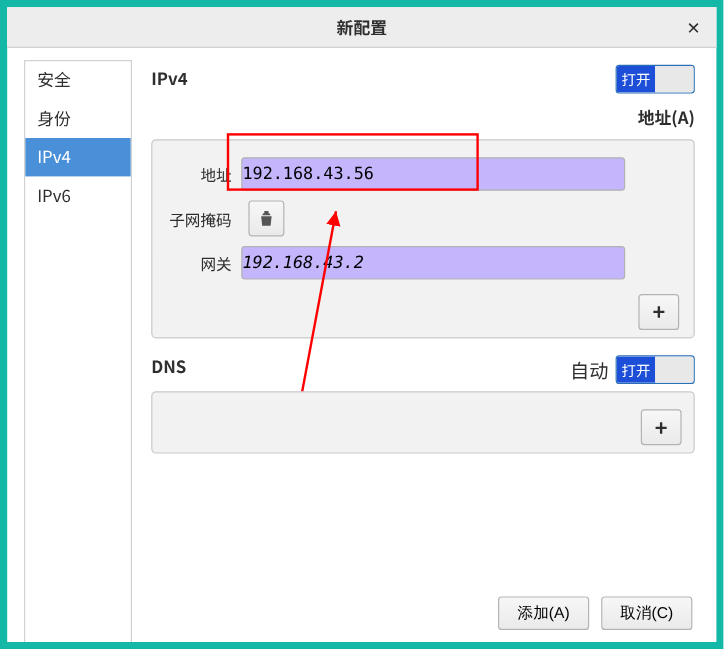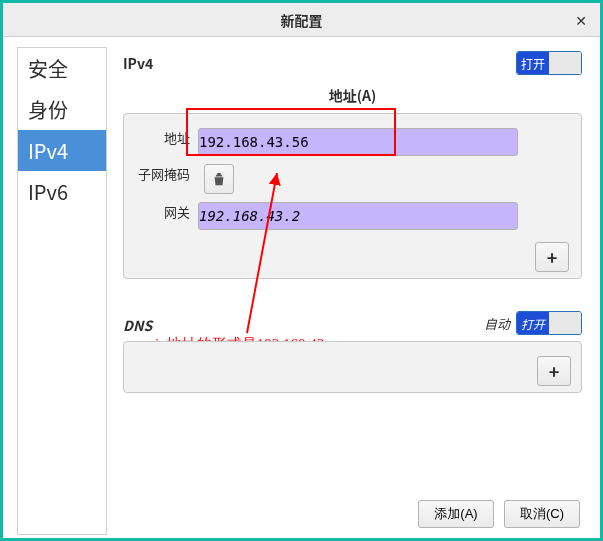--- a/index.html
+++ b/index.html
@@ -1,46 +1,46 @@
 <!DOCTYPE html>
 <html><head>
   <meta charset="utf-8">
   <style>
     * { box-sizing: border-box; margin: 0; padding: 0; }
     body { font-family: "WenQuanYi Micro Hei", "Noto Sans CJK SC", sans-serif; font-size: 13px; background: #f5f5f5; width: 603px; height: 541px; overflow: hidden; color: #2e2e2e; }
-    .dialog { width: 603px; height: 541px; background: #fff; display: flex; flex-direction: column; border: 3px solid #14b8a6; }
+    .dialog { width: 603px; height: 541px; background: #fff; display: flex; flex-direction: column; border: 6px solid #14b8a6; }
     .titlebar { height: 34px; background: #ededed; border-bottom: 1px solid #d1d1d1; display: flex; align-items: center; position: relative; }
     .titlebar-title { flex: 1; text-align: center; font-weight: bold; font-size: 14px; }
     .titlebar-close { position: absolute; right: 6px; top: 4px; width: 26px; height: 26px; display: flex; align-items: center; justify-content: center; cursor: pointer; font-size: 14px; }
     .body { flex: 1; display: flex; overflow: hidden; }
     .sidebar { width: 90px; border-right: 1px solid #d1d1d1; margin: 10px 0 0 14px; border: 1px solid #d1d1d1; background: #fff; overflow-y: auto; height: 488px; }
-    .sidebar-item { padding: 6px 10px; font-size: 20px; cursor: pointer; }
+    .sidebar-item { padding: 6px 10px; font-size: 14px; cursor: pointer; }
     .sidebar-item.active { background: #4a90d9; color: #fff; }
     .main { flex: 1; padding: 14px 18px 0 16px; overflow: hidden; position: relative; }
     .section-row { display: flex; align-items: center; justify-content: space-between; margin-bottom: 6px; }
     .section-title { font-weight: bold; font-size: 14px; }
     .toggle { display: inline-flex; width: 66px; height: 24px; border: 1px solid #2a6fb5; border-radius: 3px; overflow: hidden; cursor: pointer; }
     .toggle-on { width: 33px; background: #1d4ed8; color: #fff; font-size: 12px; display: flex; align-items: center; justify-content: center; }
     .toggle-off { width: 33px; background: #e8e8e8; }
-    .sel-row { display: flex; justify-content: center; align-items: center; margin: 10px 0 8px; }
+    .sel-row { display: flex; justify-content: flex-end; align-items: center; margin: 10px 0 8px; }
     .selectbox { width: 116px; height: 28px; border: 1px solid #b3b3b3; border-radius: 3px; background: linear-gradient(#f5f5f5,#eaeaea); display: flex; align-items: center; padding: 0 8px; justify-content: space-between; cursor: pointer; font-size: 13px; }
     .chev { font-size: 9px; color: #555; }
     .panel { border: 1px solid #c9c9c9; border-radius: 4px; background: #f2f2f2; padding: 10px 10px 6px 10px; position: relative; }
-    .field-row { display: flex; margin-bottom: 8px; }
+    .field-row { display: flex; align-items: center; margin-bottom: 8px; }
     .field-label { width: 62px; text-align: right; padding-right: 8px; font-size: 13px; }
     .field-input { flex: 1; height: 28px; border: 1px solid #b3b3b3; border-radius: 3px; padding: 0 0; font-size: 14px; font-family: monospace; background: #c4b5fd; }
     .field-input.focus { outline: 2px solid #4a90d9; outline-offset: -1px; }
     .iconbtn { width: 30px; height: 30px; border: 1px solid #b3b3b3; border-radius: 3px; background: linear-gradient(#f7f7f7,#eaeaea); display: flex; align-items: center; justify-content: center; cursor: pointer; margin-left: 6px; }
     .addbtn { width: 34px; height: 30px; border: 1px solid #b3b3b3; border-radius: 3px; background: linear-gradient(#f7f7f7,#eaeaea); display: flex; align-items: center; justify-content: center; cursor: pointer; font-size: 18px; font-weight: bold; margin-left: auto; margin-top: 4px; }
     .redbox { position: absolute; border: 2px solid #f00; pointer-events: none; }
     .annot { position: absolute; color: #f00; font-size: 15px; font-family: "SimSun","Songti SC",serif; pointer-events: none; }
     .arrow-svg { position: absolute; pointer-events: none; }
-    .dns-row { display: flex; justify-content: space-between; align-items: flex-end; margin: 32px 0 6px; font-style: italic; }
+    .dns-row { display: flex; justify-content: space-between; align-items: flex-start; margin: 14px 0 6px; }
     .dns-right { display: flex; align-items: center; gap: 6px; }
-    .autolbl { font-size: 13px; color: #2e2e2e; }
+    .autolbl { font-size: 16px; color: #2e2e2e; }
     .footer { display: flex; justify-content: flex-end; gap: 10px; padding: 6px 12px 0 0; margin-top: auto; position: absolute; bottom: 10px; right: 8px; }
     .btn { height: 28px; min-width: 76px; border: 1px solid #b3b3b3; border-radius: 3px; background: linear-gradient(#f7f7f7,#eaeaea); font-size: 13px; cursor: pointer; }
     .trash-svg { width: 14px; height: 14px; }
   </style>
 </head>
 <body>
 
 <div class="dialog">
   <div class="titlebar">
     <div class="titlebar-title">新配置</div>

